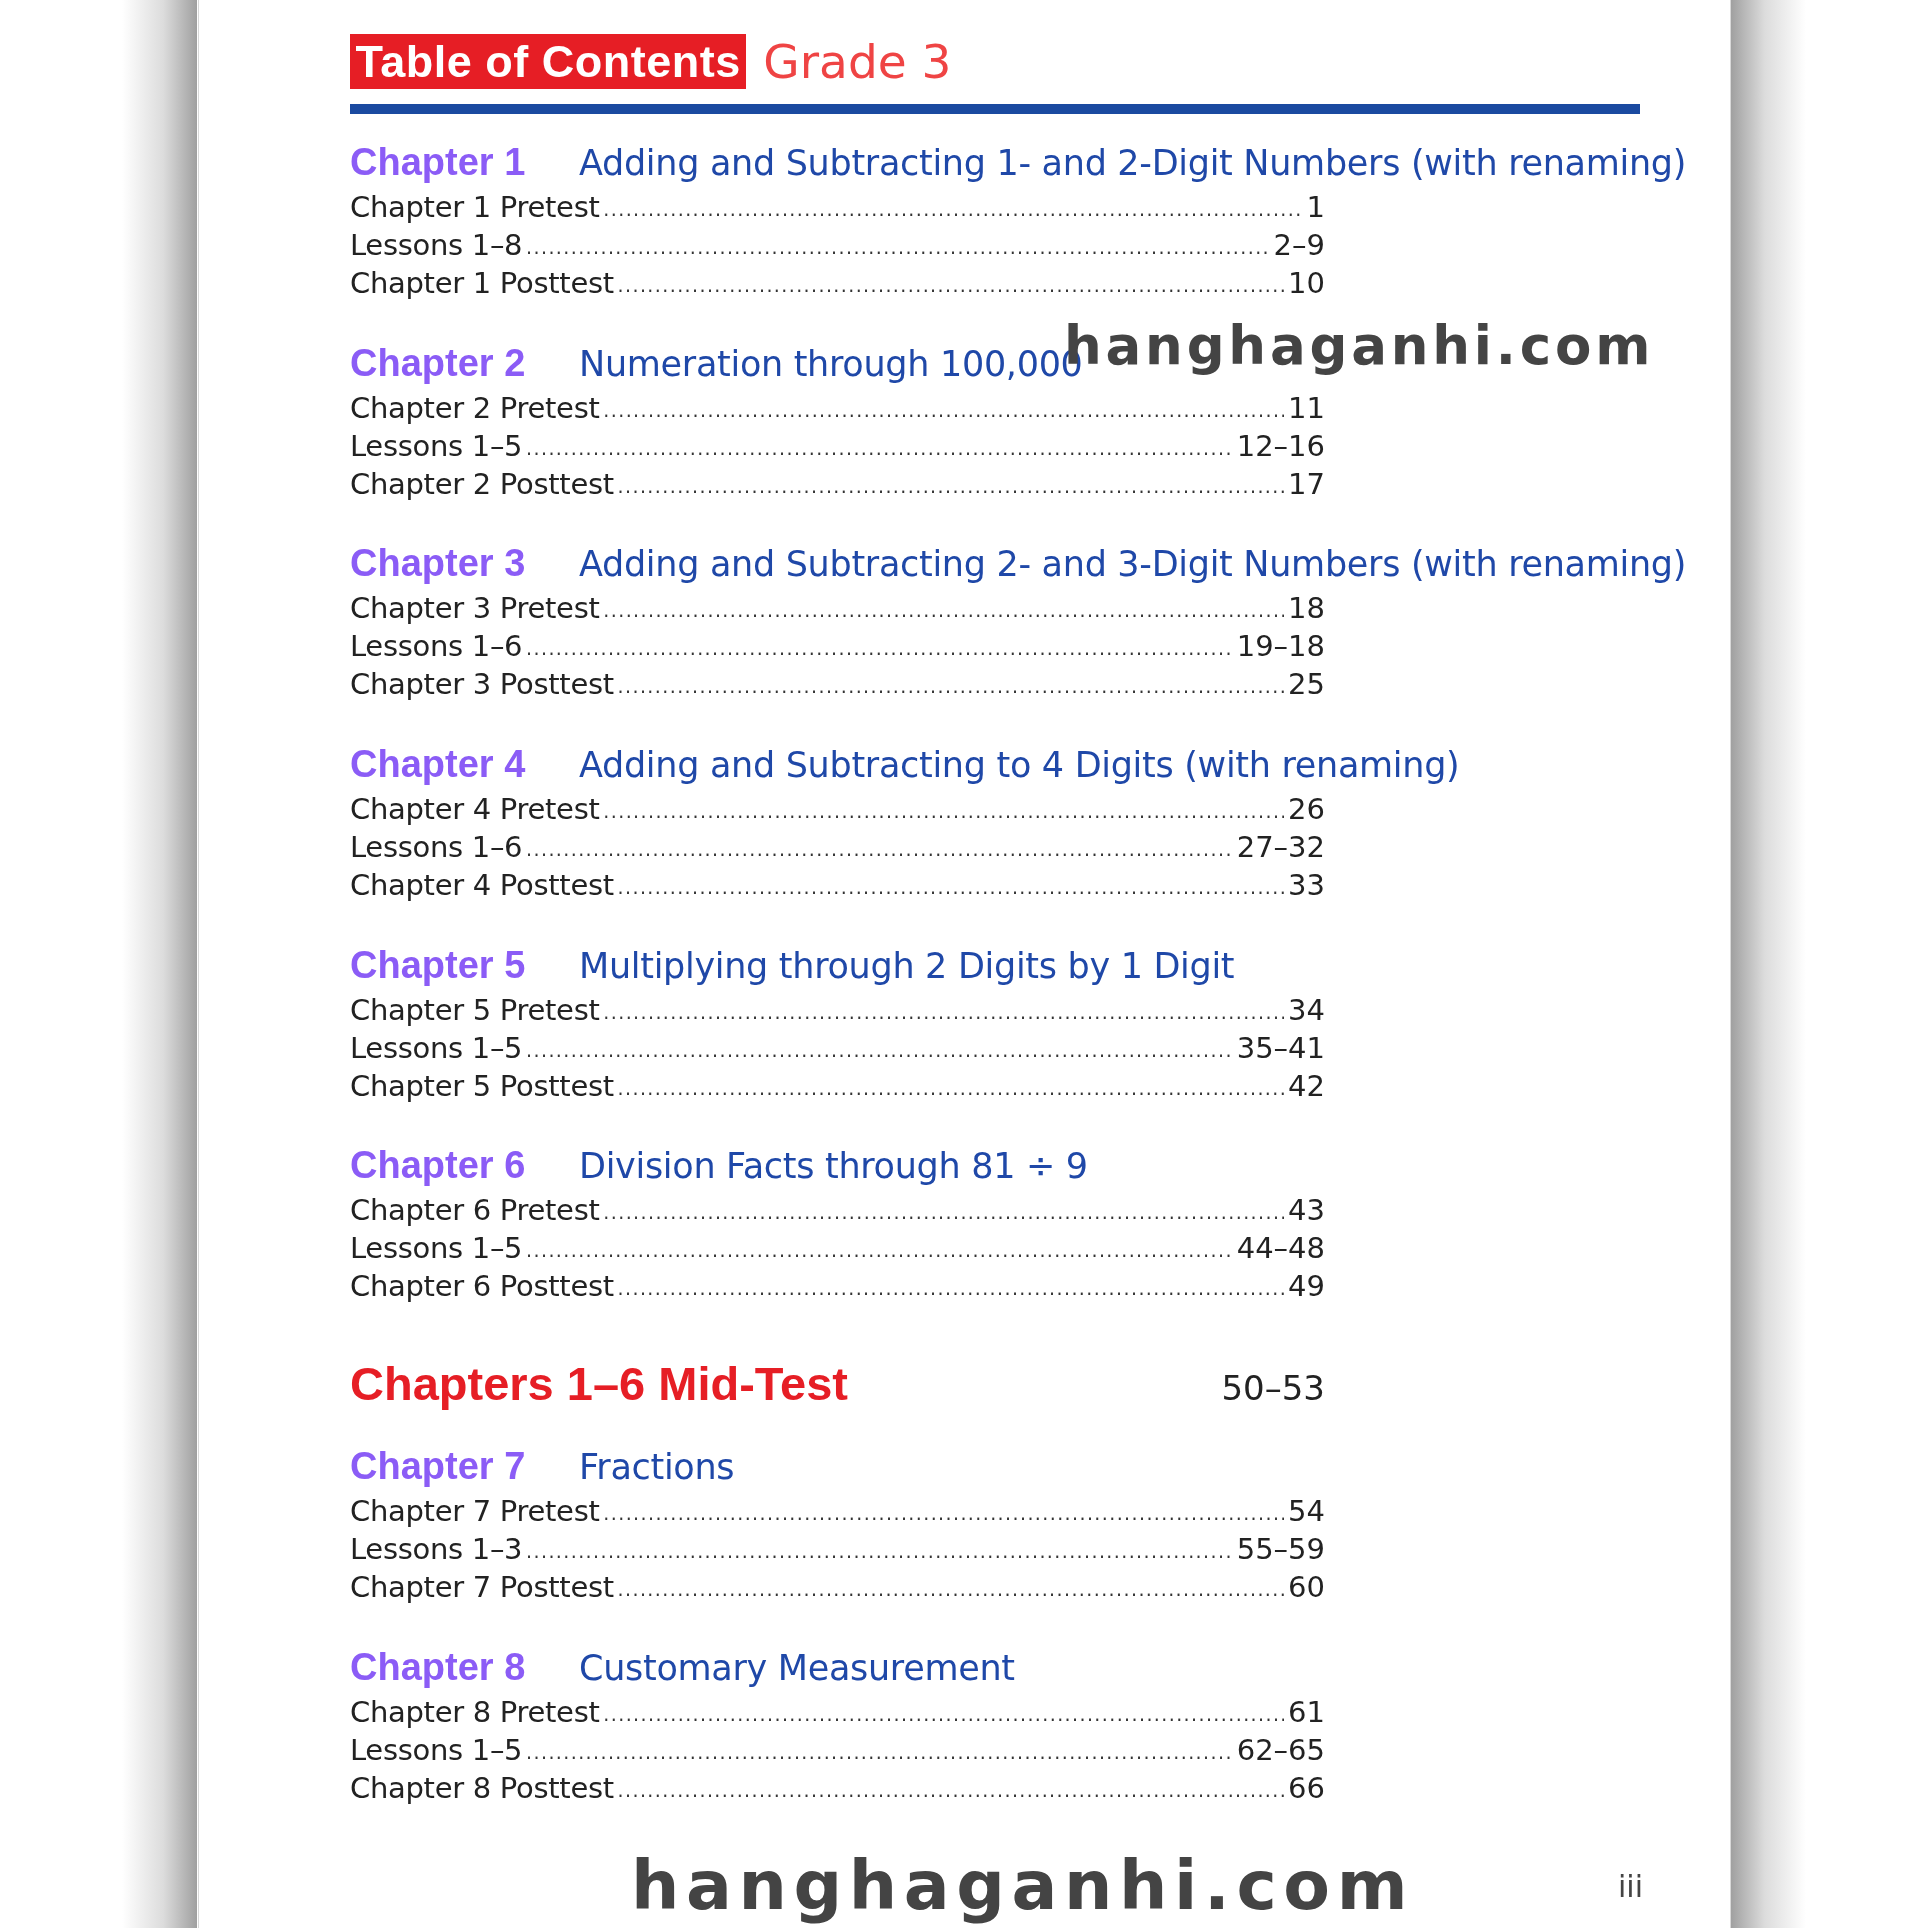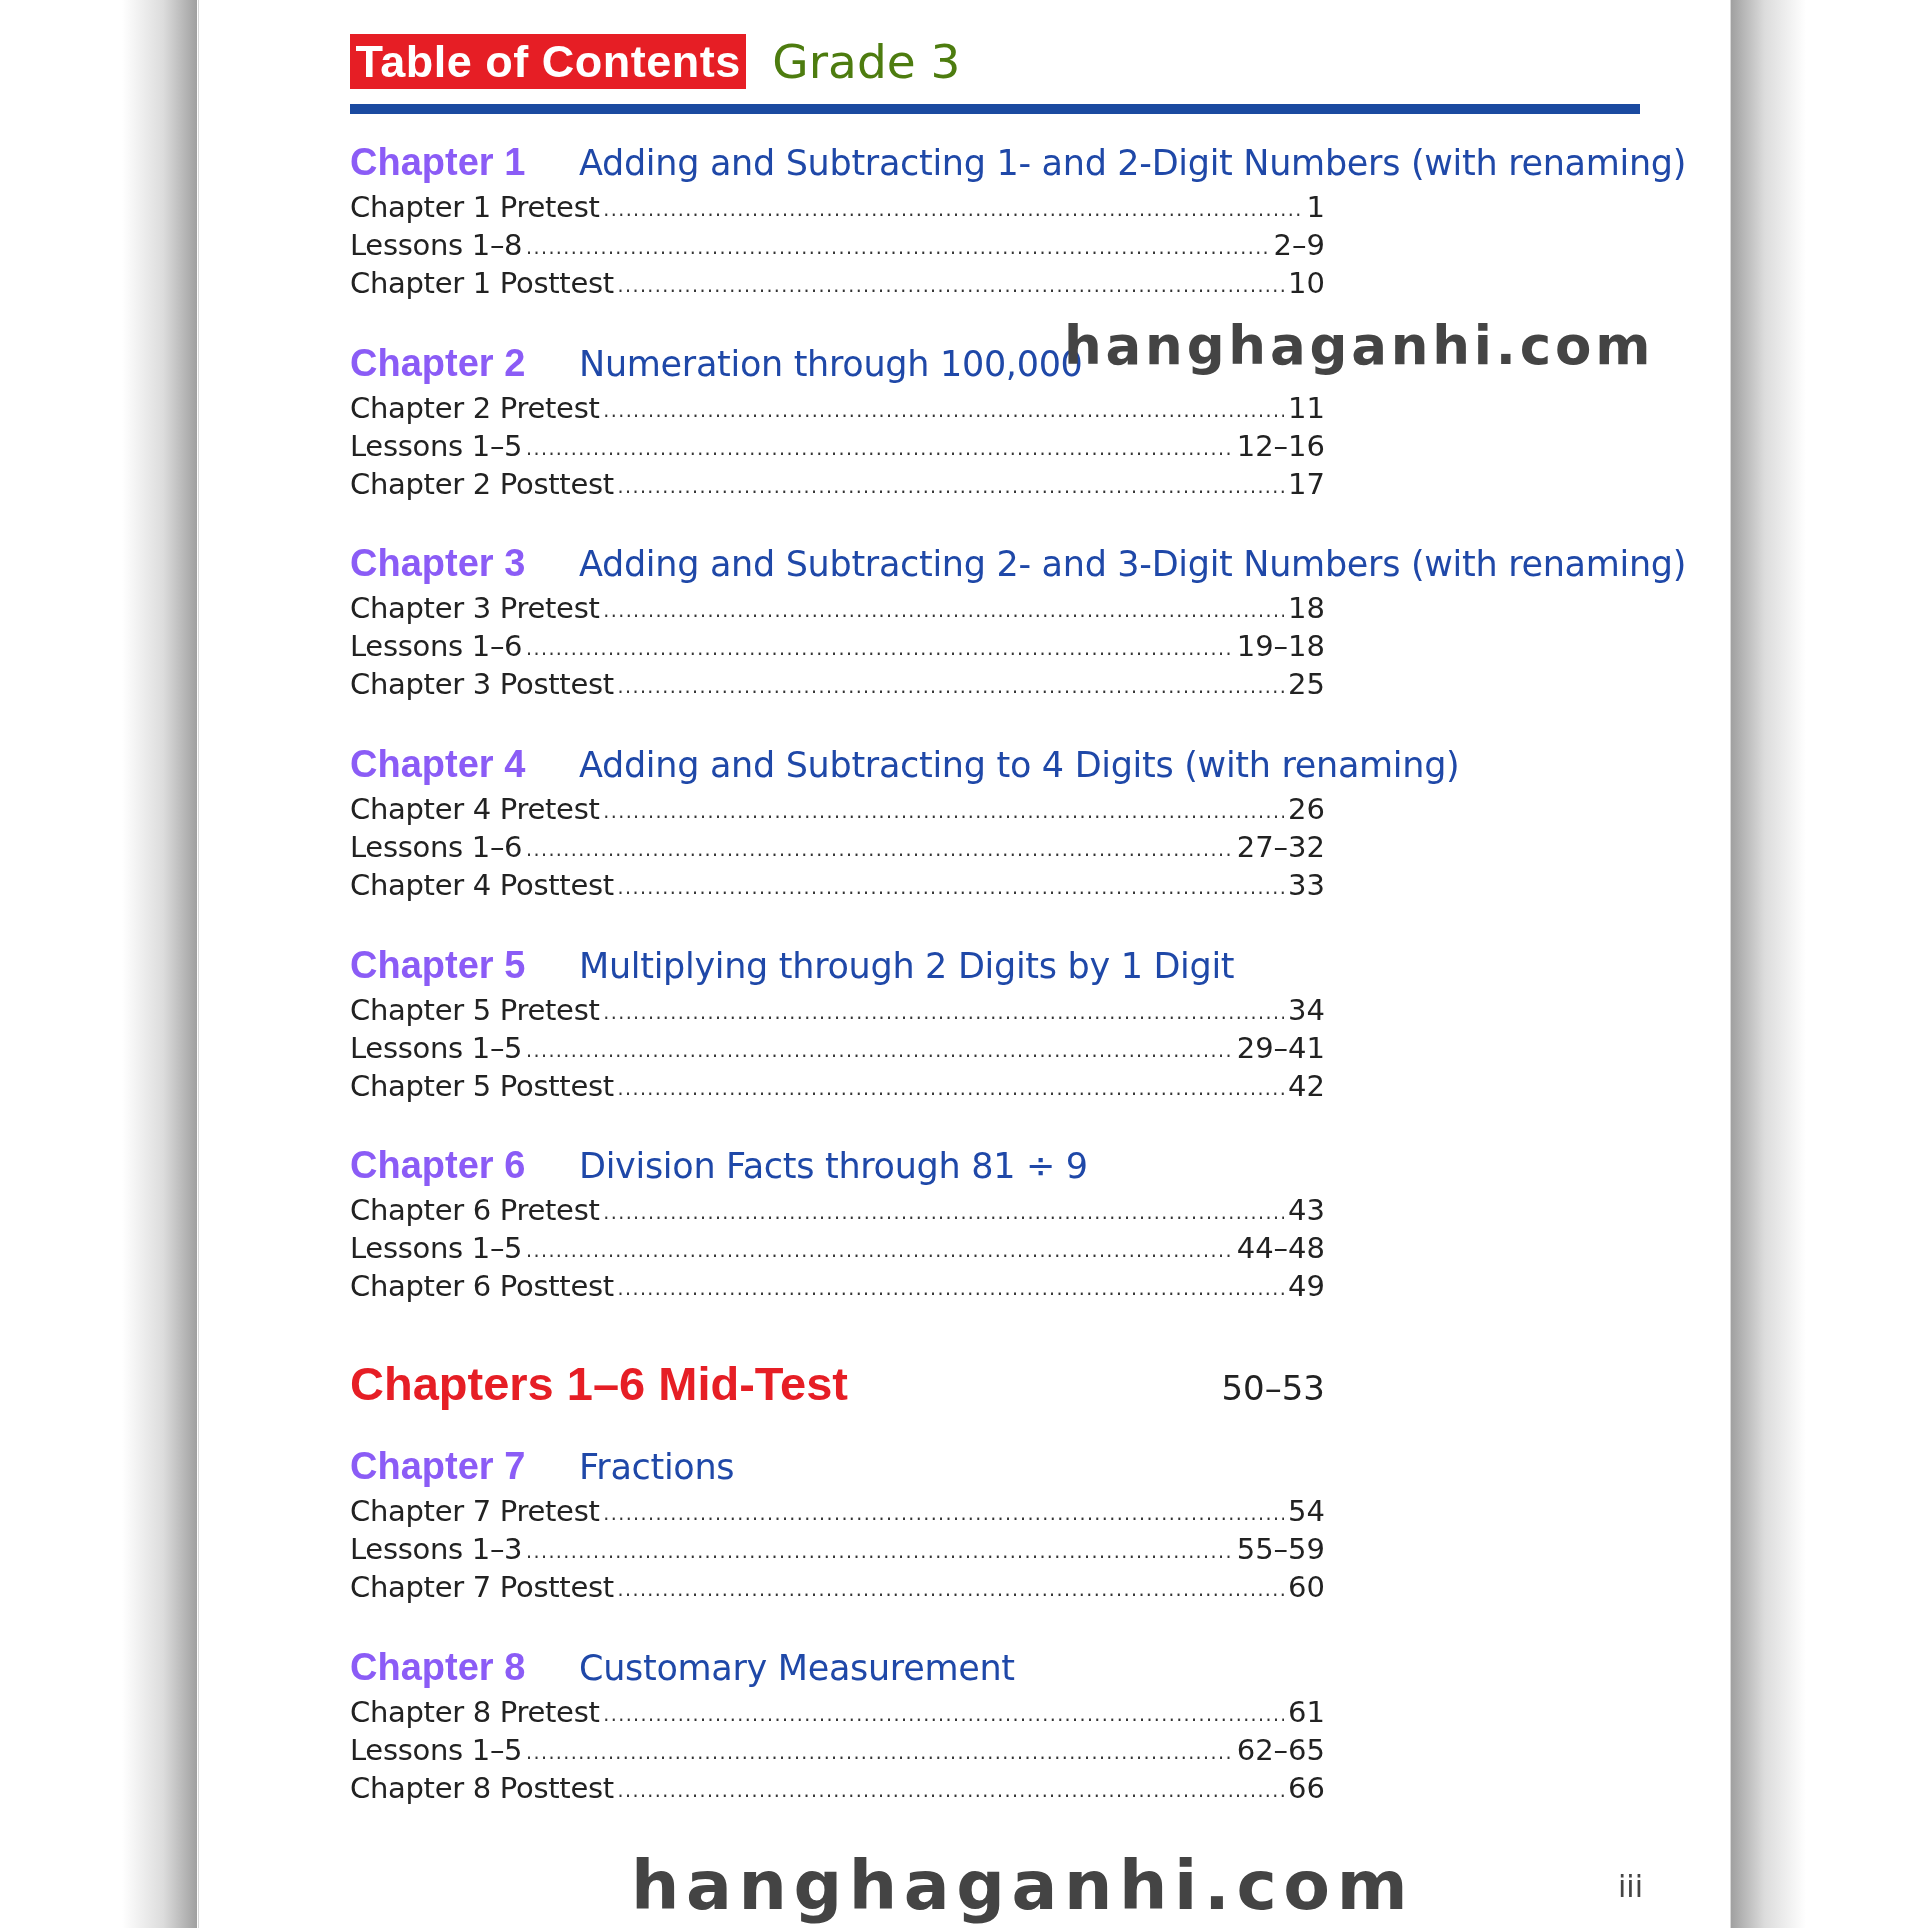--- a/index.html
+++ b/index.html
@@ -48,25 +48,25 @@
       background: #e61e25;
       color: #ffffff;
       font-family: "Liberation Sans", sans-serif;
       font-weight: bold;
       font-size: 45px;
       line-height: 55px;
       padding: 0 5.6px;
       letter-spacing: 0.5px;
     }
     .grade-label {
-      color: #4d7c0f;
+      color: #ef4444;
       font-family: "DejaVu Sans", sans-serif;
       font-size: 47px;
       line-height: 55px;
-      margin-left: 26px;
+      margin-left: 17px;
     }
     .rule {
       position: absolute;
       left: 350px; top: 104px;
       width: 1290px; height: 10.4px;
       background: #1a4aa0;
     }
     .toc {
       position: absolute;
       left: 350px;
@@ -278,21 +278,21 @@
         <span class="chapter-title">Multiplying through 2 Digits by 1 Digit</span>
       </div>
       <div class="entry">
         <span class="entry-label">Chapter 5 Pretest</span>
         <span class="entry-dots"></span>
         <span class="entry-page">34</span>
       </div>
       <div class="entry">
         <span class="entry-label">Lessons 1–5</span>
         <span class="entry-dots"></span>
-        <span class="entry-page">29–41</span>
+        <span class="entry-page">35–41</span>
       </div>
       <div class="entry">
         <span class="entry-label">Chapter 5 Posttest</span>
         <span class="entry-dots"></span>
         <span class="entry-page">42</span>
       </div>
     </div>
 
     <div class="chapter" style="top:1144px">
       <div class="chapter-head">

